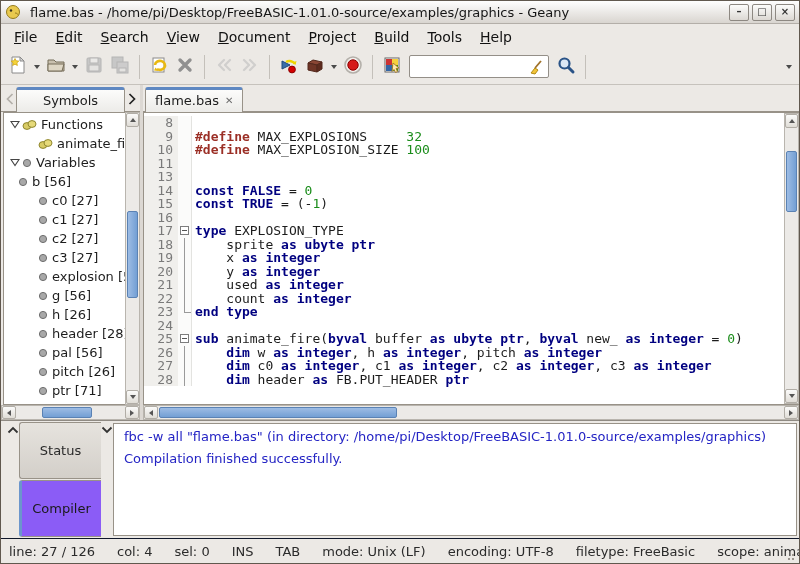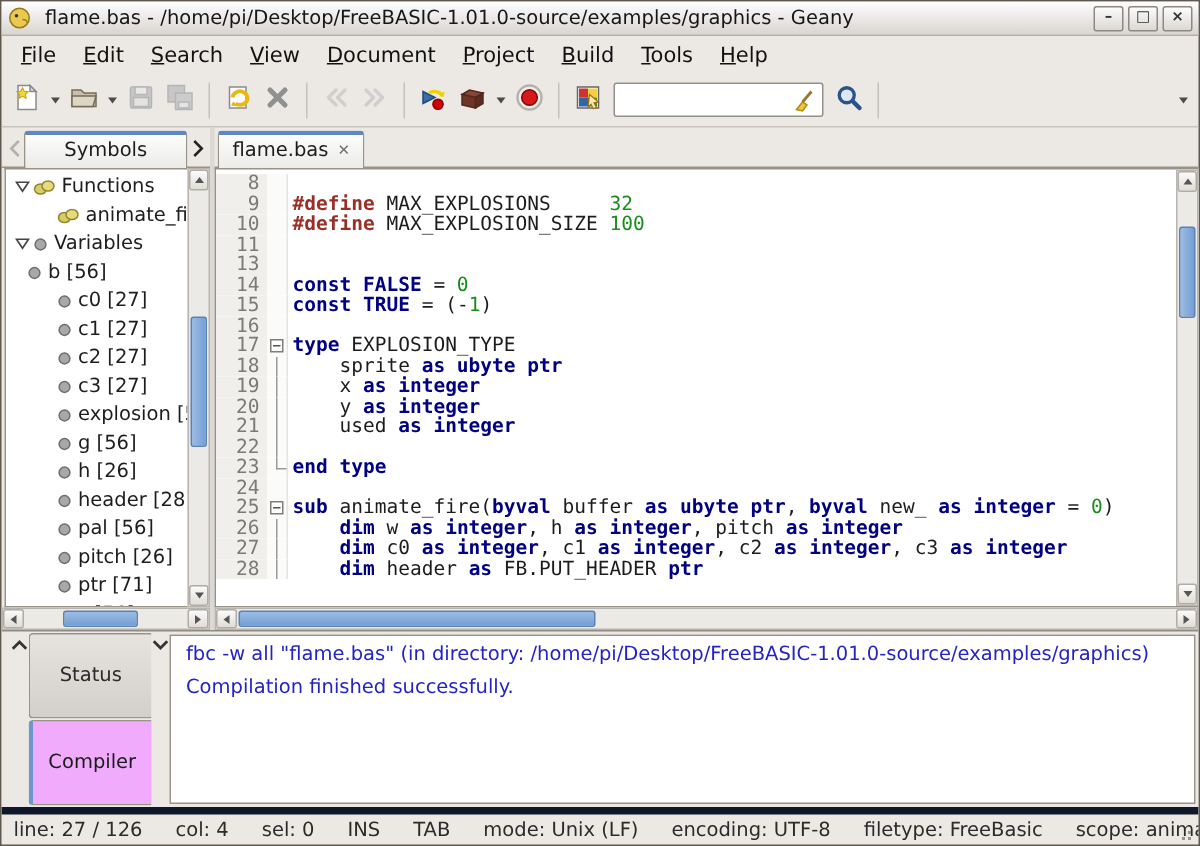--- a/index.html
+++ b/index.html
@@ -75,25 +75,25 @@
   .fbox::after{content:"";position:absolute;left:1px;right:1px;top:3px;border-top:1px solid #555;}
   .fline{position:absolute;left:6px;top:0;bottom:0;width:1px;background:#9a9a9a;}
   .fend-v{position:absolute;left:6px;top:0;height:8px;width:1px;background:#9a9a9a;}
   .fend-h{position:absolute;left:6px;top:7px;width:7px;height:1px;background:#9a9a9a;}
   
   .msgwin{height:118px;border-top:1px solid #8f8a83;display:flex;flex-shrink:0;background:#ece9e5;}
   .msg-tabs{width:112px;display:flex;flex-direction:row;padding:1px 0 1px 6px;flex-shrink:0;}
   .msg-arrow{height:15px;display:flex;align-items:center;justify-content:center;}
   .msg-tab{flex:1;border:1px solid #989288;border-right:none;display:flex;align-items:center;justify-content:center;
     font-size:13px;color:#2a2a2a;background:linear-gradient(#e6e3de,#d3cfc9);border-radius:3px 0 0 3px;}
-  .msg-tab.active{background:#f0abfc;border-left:3px solid #6c96cc;color:#1a1a1a;}
+  .msg-tab.active{background:#8b5cf6;border-left:3px solid #6c96cc;color:#1a1a1a;}
   .msg-content{flex:1;background:#fff;border:1px solid #989288;margin:2px 2px 2px 0;padding:5px 10px;overflow:hidden;}
   .msg-line{font-size:13px;color:#2424c4;margin-bottom:7px;white-space:nowrap;}
   
-  .statusbar{height:25px;border-top:5px solid #0f172a;display:flex;align-items:center;
+  .statusbar{height:25px;border-top:1px solid #0f172a;display:flex;align-items:center;
     font-size:13px;color:#2b2b2b;padding:0 8px;gap:22px;flex-shrink:0;white-space:nowrap;position:relative;}
   .grip{position:absolute;right:2px;bottom:2px;width:10px;height:10px;
     background:radial-gradient(circle at 2px 8px,#9a958e 1px,transparent 1.2px),
                radial-gradient(circle at 6px 8px,#9a958e 1px,transparent 1.2px),
                radial-gradient(circle at 6px 4px,#9a958e 1px,transparent 1.2px);}
 </style>
 </head>
 <body>
 
 <div class="window">
@@ -510,20 +510,21 @@
               <span class="cfold">
                 <span class="fline"></span>
               </span>
               <span class="ctext"><span>    used </span><span class="s-kw">as integer</span></span>
             </div>
             <div class="crow">
               <span class="cnum">22</span>
               <span class="cfold">
                 <span class="fline"></span>
               </span>
+              <span class="ctext"><span>    count </span><span class="s-kw">as integer</span></span>
             </div>
             <div class="crow">
               <span class="cnum">23</span>
               <span class="cfold">
                 <span class="fend-v"></span>
                 <span class="fend-h"></span>
               </span>
               <span class="ctext"><span class="s-kw">end type</span></span>
             </div>
             <div class="crow">

